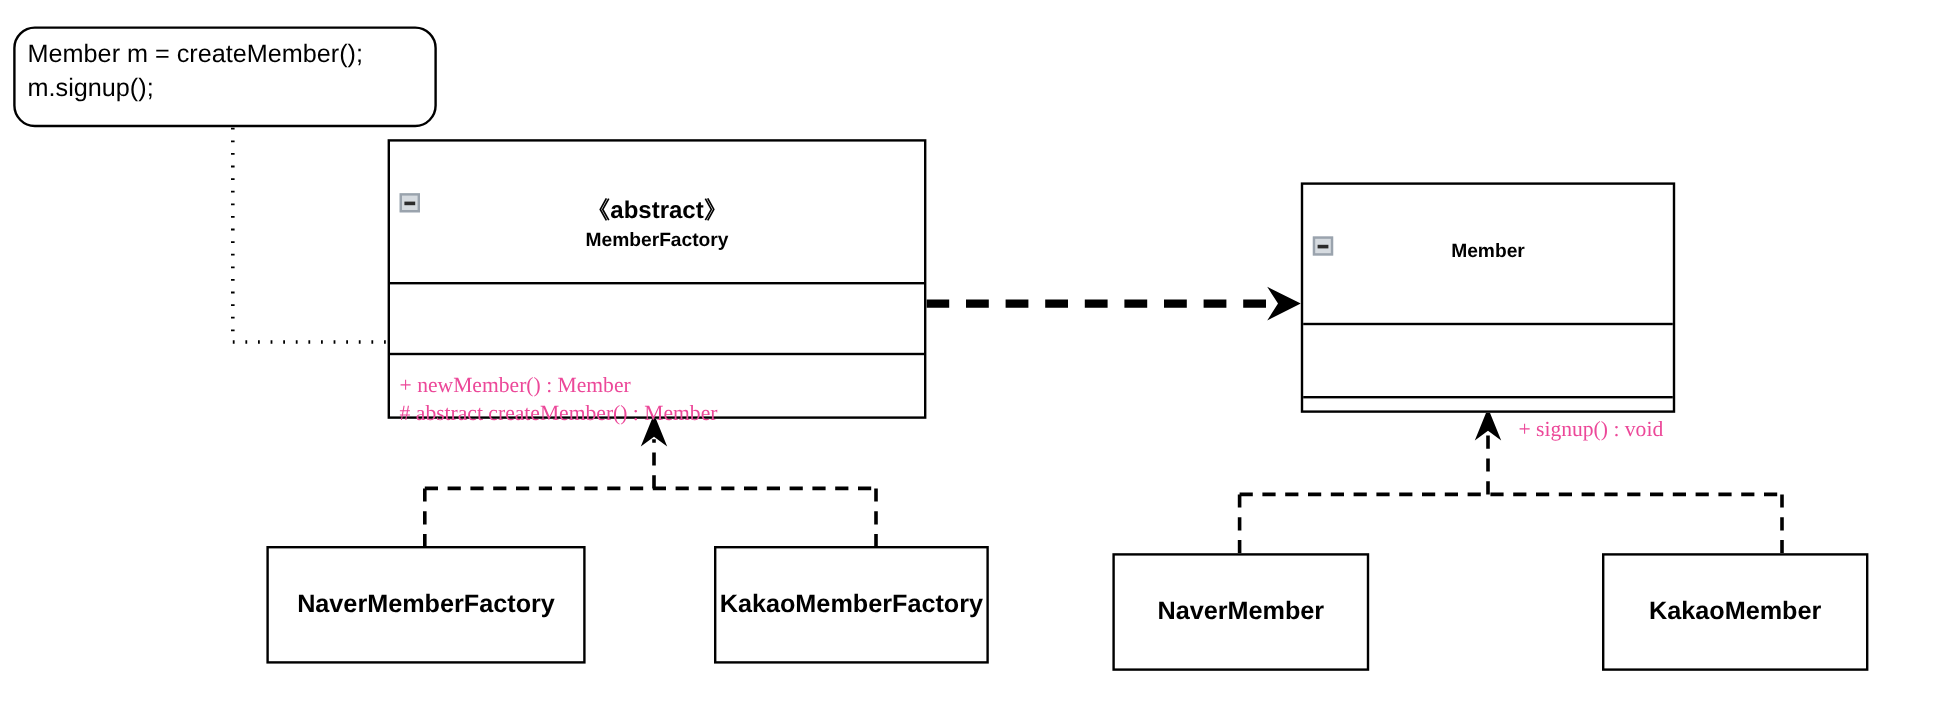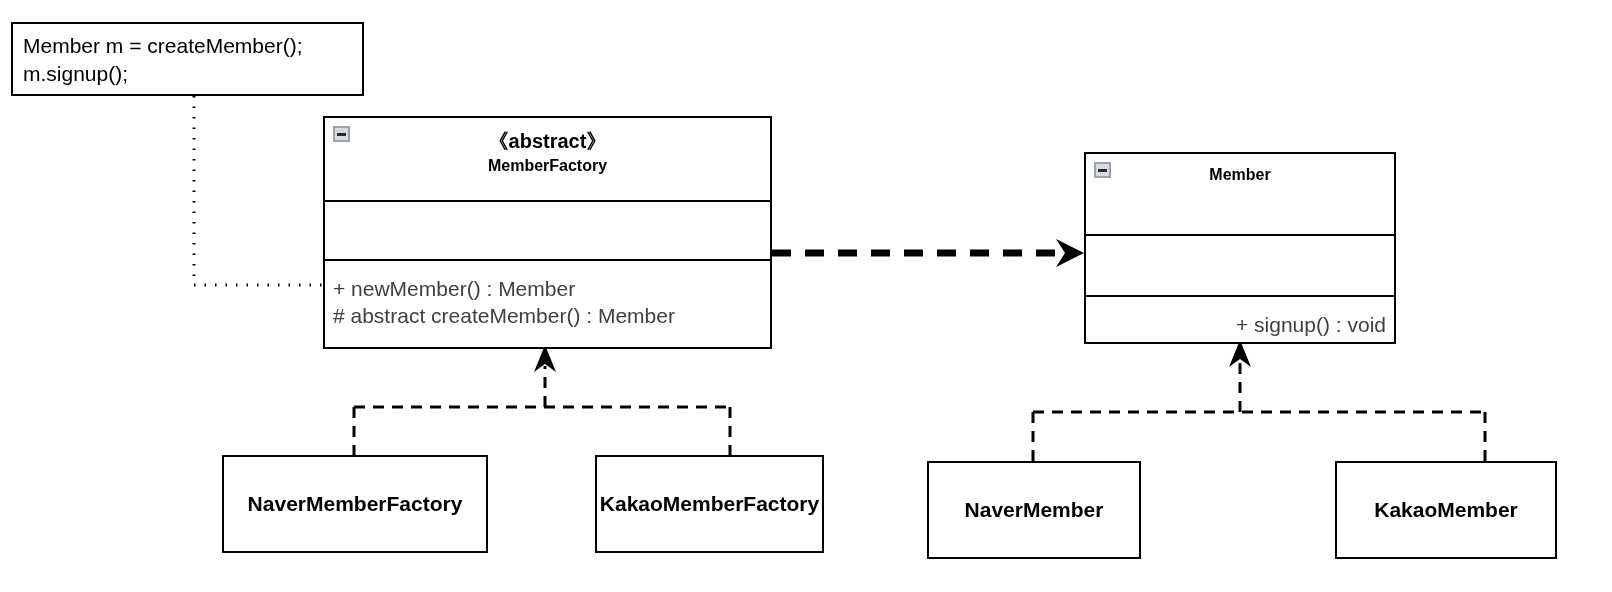--- a/index.html
+++ b/index.html
@@ -52,44 +52,46 @@
   .compartment {
     position: relative;
     box-sizing: border-box;
   }
   .compartment.divider {
     border-top: 2px solid #000000;
   }
   .header-comp {
     text-align: center;
     padding-top: 10px;
+    margin-top: 35px;
   }
   .stereotype {
     font-size: 20px;
     font-weight: bold;
     color: #000000;
     line-height: 1.33;
   }
   .classname {
     font-size: 16px;
     font-weight: bold;
     color: #000000;
     line-height: 1.33;
   }
   .attr-comp {
     min-height: 10px;
   }
   .ops-comp {
     padding: 14px 8px 6px 8px;
   }
   .op-line {
-    font-size: 21px;
+    font-size: 18px;
     line-height: 1.3;
-    color: #404040;
+    color: #ec4899;
     white-space: pre;
+    font-family: Liberation Serif, serif;
   }
 
   
   .collapse-icon {
     position: absolute;
     left: 8px;
     top: 8px;
     width: 17px;
     height: 16px;
     box-sizing: border-box;
@@ -148,21 +150,21 @@
 
     <g>
       <line x1="1240" y1="412" x2="1240" y2="362" stroke="#000000" stroke-width="3" stroke-dasharray="11 8"></line>
       <line x1="1033" y1="412" x2="1485" y2="412" stroke="#000000" stroke-width="3" stroke-dasharray="11 8"></line>
       <line x1="1033" y1="412" x2="1033" y2="461" stroke="#000000" stroke-width="3" stroke-dasharray="11 8"></line>
       <line x1="1485" y1="412" x2="1485" y2="461" stroke="#000000" stroke-width="3" stroke-dasharray="11 8"></line>
       <polygon points="1240,340 1229,367 1240,359 1251,367" fill="#000000"></polygon>
     </g>
   </svg>
 
-  <div class="note-node" style="left:11px; top:22px; width:353px; height:74px;">
+  <div class="note-node" style="left:11px; top:22px; width:353px; height:84px;border-radius:18px;">
     <div class="note-line">Member m = createMember();</div>
     <div class="note-line">m.signup();</div>
   </div>
 
   <div class="node" style="left:323px; top:116px; width:449px; height:233px;">
     <div class="compartment header-comp" style="height:82px;">
       <div class="collapse-icon">
         <div class="bar"></div>
       </div>
       <div class="stereotype">《abstract》</div>

